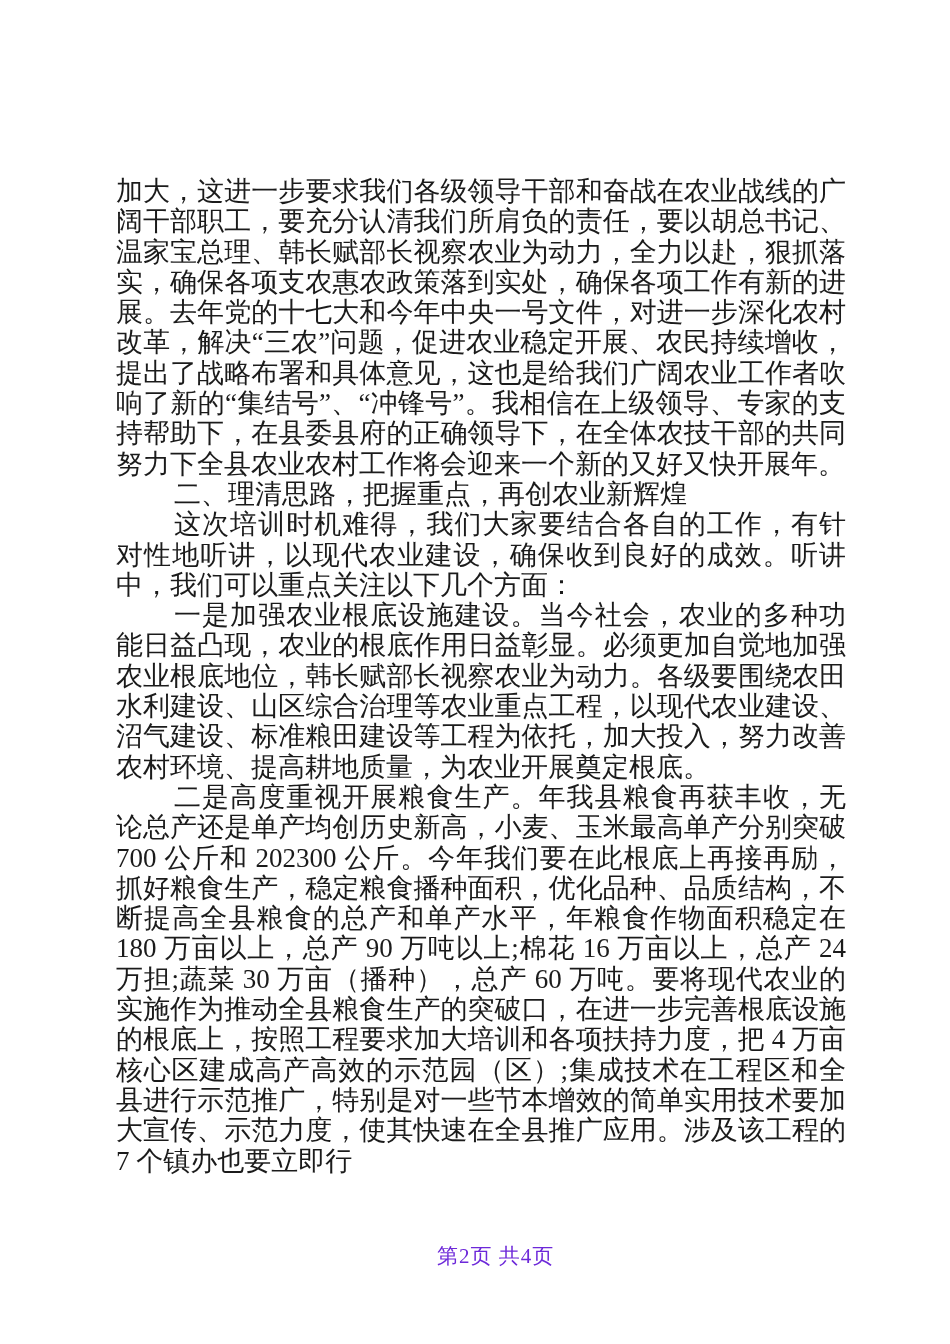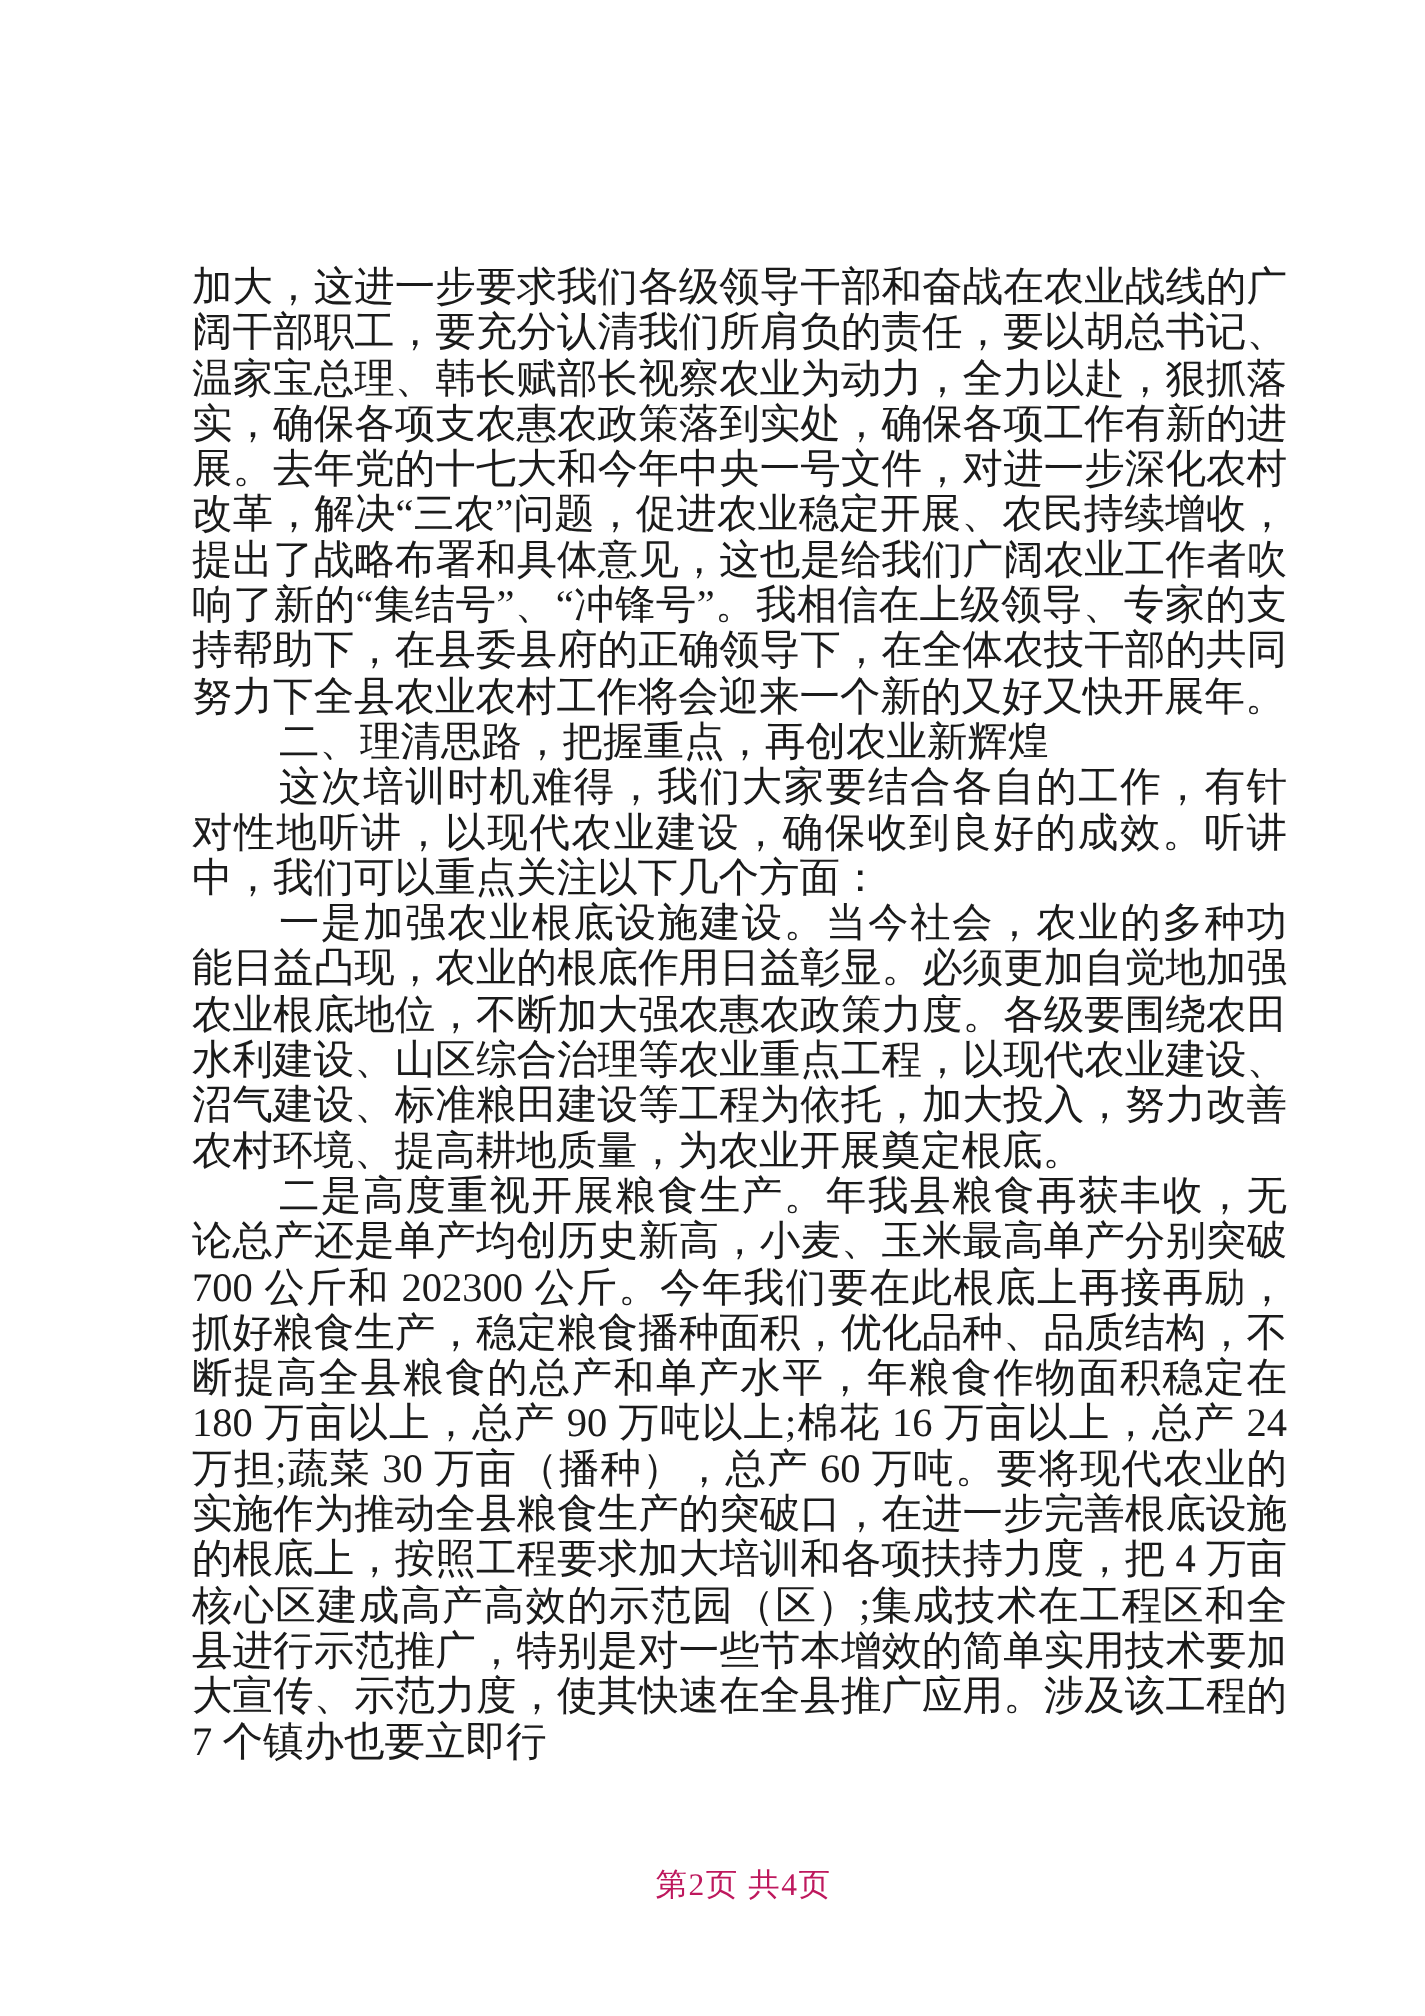--- a/index.html
+++ b/index.html
@@ -23,47 +23,46 @@
   .content {
     position: absolute;
     left: 116px;
     top: 176px;
     width: 730px;
     font-size: 27px;
     line-height: 30.3px;
     text-align: justify;
     text-justify: inter-ideograph;
     letter-spacing: 0;
-    margin-left: 12px;
   }
   .content p {
     margin: 0;
     padding: 0;
     text-indent: 0;
     overflow-wrap: break-word;
   }
   .content p.indent {
     text-indent: 58px;
   }
   .footer {
     position: absolute;
     left: 437px;
     top: 1242px;
     font-size: 21px;
     letter-spacing: 1px;
-    color: #be185d;
+    color: #6d28d9;
     white-space: nowrap;
   }
 </style>
 </head>
 <body>
 
 <div class="page">
   <div class="content">
     <p>加大，这进一步要求我们各级领导干部和奋战在农业战线的广阔干部职工，要充分认清我们所肩负的责任，要以胡总书记、温家宝总理、韩长赋部长视察农业为动力，全力以赴，狠抓落实，确保各项支农惠农政策落到实处，确保各项工作有新的进展。去年党的十七大和今年中央一号文件，对进一步深化农村改革，解决“三农”问题，促进农业稳定开展、农民持续增收，提出了战略布署和具体意见，这也是给我们广阔农业工作者吹响了新的“集结号”、“冲锋号”。我相信在上级领导、专家的支持帮助下，在县委县府的正确领导下，在全体农技干部的共同努力下全县农业农村工作将会迎来一个新的又好又快开展年。</p>
     <p class="indent">二、理清思路，把握重点，再创农业新辉煌</p>
     <p class="indent">这次培训时机难得，我们大家要结合各自的工作，有针对性地听讲，以现代农业建设，确保收到良好的成效。听讲中，我们可以重点关注以下几个方面：</p>
-    <p class="indent">一是加强农业根底设施建设。当今社会，农业的多种功能日益凸现，农业的根底作用日益彰显。必须更加自觉地加强农业根底地位，不断加大强农惠农政策力度。各级要围绕农田水利建设、山区综合治理等农业重点工程，以现代农业建设、沼气建设、标准粮田建设等工程为依托，加大投入，努力改善农村环境、提高耕地质量，为农业开展奠定根底。</p>
+    <p class="indent">一是加强农业根底设施建设。当今社会，农业的多种功能日益凸现，农业的根底作用日益彰显。必须更加自觉地加强农业根底地位，韩长赋部长视察农业为动力。各级要围绕农田水利建设、山区综合治理等农业重点工程，以现代农业建设、沼气建设、标准粮田建设等工程为依托，加大投入，努力改善农村环境、提高耕地质量，为农业开展奠定根底。</p>
     <p class="indent">二是高度重视开展粮食生产。年我县粮食再获丰收，无论总产还是单产均创历史新高，小麦、玉米最高单产分别突破 700 公斤和 202300 公斤。今年我们要在此根底上再接再励，抓好粮食生产，稳定粮食播种面积，优化品种、品质结构，不断提高全县粮食的总产和单产水平，年粮食作物面积稳定在 180 万亩以上，总产 90 万吨以上;棉花 16 万亩以上，总产 24 万担;蔬菜 30 万亩（播种），总产 60 万吨。要将现代农业的实施作为推动全县粮食生产的突破口，在进一步完善根底设施的根底上，按照工程要求加大培训和各项扶持力度，把 4 万亩核心区建成高产高效的示范园（区）;集成技术在工程区和全县进行示范推广，特别是对一些节本增效的简单实用技术要加大宣传、示范力度，使其快速在全县推广应用。涉及该工程的 7 个镇办也要立即行</p>
   </div>
 
   <div class="footer">第2页 共4页</div>
 </div>
 
 </body></html>

